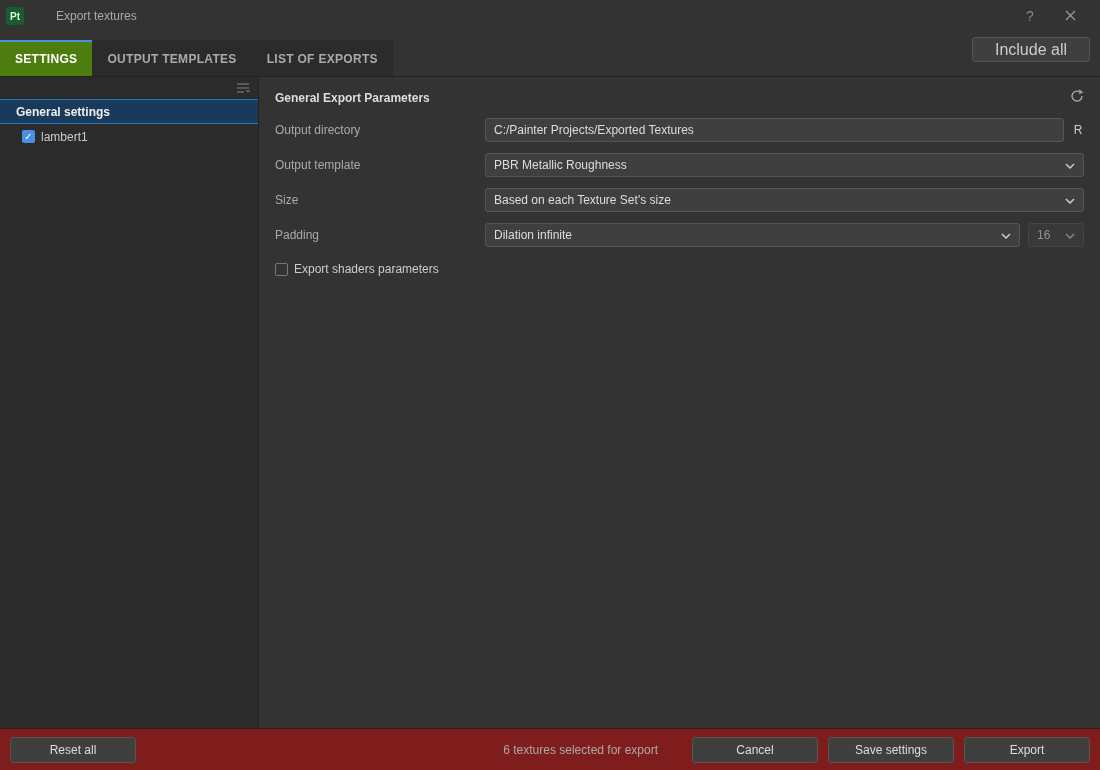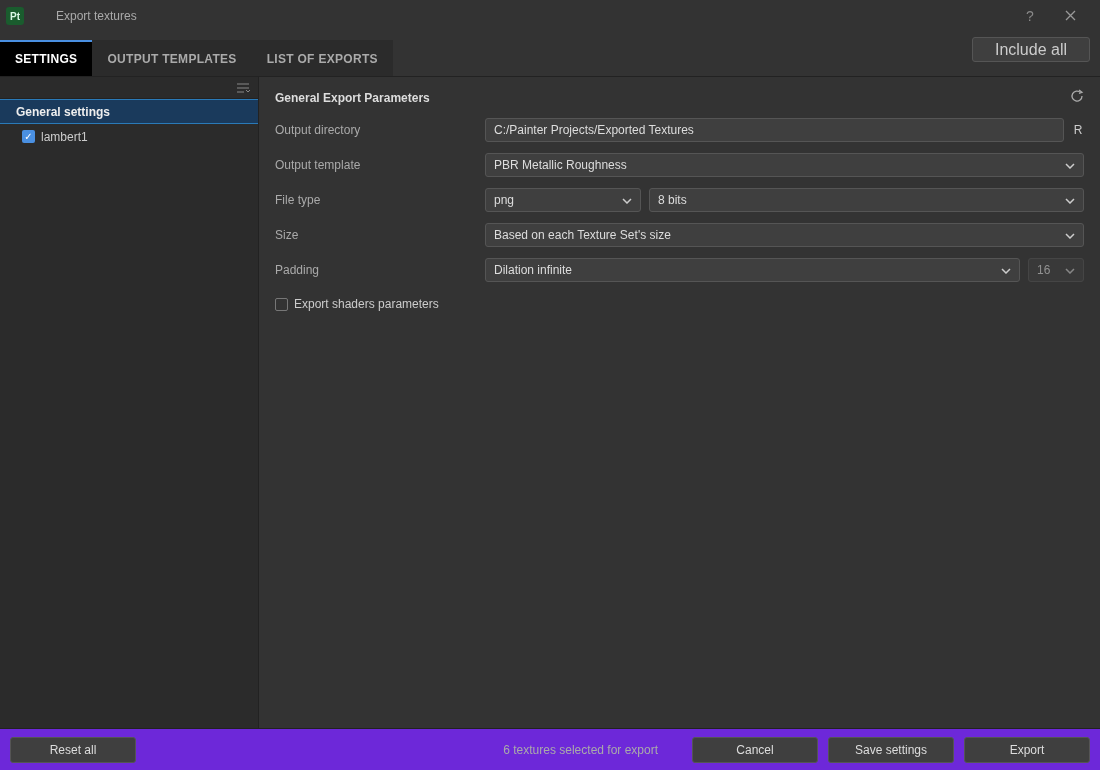--- a/index.html
+++ b/index.html
@@ -9,21 +9,21 @@
     .titlebar { height: 32px; display: flex; align-items: center; padding-left: 6px; padding-right: 10px; background: #333333; }
     .titlebar .app-icon { width: 18px; height: 18px; border-radius: 3px; background: #1a5c2e; display: flex; align-items: center; justify-content: center; color: #d9f7e5; font-size: 10px; font-weight: 700; margin-right: 8px; }
     .titlebar .title { color: #aaaaaa; font-size: 12px; flex: 0 0 auto; margin-left: 24px; }
     .titlebar .spacer { flex: 1; }
     .titlebar .winbtn { width: 40px; height: 32px; display: flex; align-items: center; justify-content: center; color: #888; font-size: 14px; cursor: pointer; }
 
     
     .tabbar-row { display: flex; height: 44px; align-items: flex-end; padding-right: 10px; }
     .tabbar { display: flex; gap: 0; flex: 1; }
     .tab { padding: 10px 15px 10px 15px; font-size: 12px; font-weight: 700; color: #aaaaaa; border-top: 2px solid transparent; cursor: pointer; letter-spacing: 0.3px; }
-    .tab.active { color: #ffffff; background: #000000; border-top: 2px solid #4a90e2; }
+    .tab.active { color: #ffffff; background: #4d7c0f; border-top: 2px solid #4a90e2; }
     .tab.inactive { background: #2b2b2b; }
     .include-all { height: 25px; background: #3f3f3f; border: 1px solid #555; border-radius: 3px; color: #ccc; display: flex; align-items: center; justify-content: center; padding: 0 22px; margin-bottom: 14px; cursor: pointer; font-size: 16px; }
 
     
     .content { flex: 1; display: flex; min-height: 0; border-top: 1px solid #222; }
 
     
     .leftbar { width: 258px; background: #2b2b2b; display: flex; flex-direction: column; }
     .leftbar .toolstrip { height: 22px; border-bottom: 1px solid #222; display: flex; justify-content: flex-end; align-items: center; padding-right: 8px; color: #888; }
     .leftbar .toolstrip .tool-icon { cursor: pointer; }
@@ -52,21 +52,21 @@
     .dropdown.fixed60 { flex: 0 0 56px; }
     .dropdown.disabled { opacity: .55; cursor: default; }
 
     .suffix { width: 12px; text-align: center; color: #ccc; font-size: 12px; }
 
     .checkbox-row { padding-top: 4px; }
     .checkbox-row .cb { width: 13px; height: 13px; border: 1px solid #777; border-radius: 2px; margin-right: 6px; display:inline-block; }
     .checkbox-row label { color: #ccc; font-size: 12px; display:flex; align-items:center; cursor:pointer; }
 
     
-    .bottombar { height: 42px; border-top: 1px solid #222; display: flex; align-items: center; padding: 0 10px; gap: 10px; background: #6d28d9; }
+    .bottombar { height: 42px; border-top: 1px solid #222; display: flex; align-items: center; padding: 0 10px; gap: 10px; background: #7f1d1d; }
     .btn { height: 26px; padding: 0 20px; background: #3f3f3f; border: 1px solid #555; border-radius: 3px; color: #ddd; display: flex; align-items: center; justify-content: center; font-size: 12px; cursor: pointer; }
     .btn.wide { width: 126px; }
     .bottombar .status { color: #aaa; font-size: 12px; }
     .bottombar .spacer { flex: 1; }
 
     svg.chev-svg path { stroke: #ccc; stroke-width: 1.5; fill: none; }
   </style>
 </head>
 <body>
 
@@ -143,41 +143,20 @@
             <span>PBR Metallic Roughness</span>
             <span class="chev">
               <svg class="chev-svg" width="10" height="6" viewBox="0 0 10 6">
                   <path d="M1 1 L5 5 L9 1"></path>
                 </svg>
             </span>
           </div>
         </div>
       </div>
 
-      <div class="row">
-        <div class="label">File type</div>
-        <div class="field-wrap">
-          <div class="dropdown small">
-            <span>png</span>
-            <span class="chev">
-              <svg class="chev-svg" width="10" height="6" viewBox="0 0 10 6">
-                  <path d="M1 1 L5 5 L9 1"></path>
-                </svg>
-            </span>
-          </div>
-          <div class="dropdown">
-            <span>8 bits</span>
-            <span class="chev">
-              <svg class="chev-svg" width="10" height="6" viewBox="0 0 10 6">
-                  <path d="M1 1 L5 5 L9 1"></path>
-                </svg>
-            </span>
-          </div>
-        </div>
-      </div>
 
       <div class="row">
         <div class="label">Size</div>
         <div class="field-wrap">
           <div class="dropdown">
             <span>Based on each Texture Set's size</span>
             <span class="chev">
               <svg class="chev-svg" width="10" height="6" viewBox="0 0 10 6">
                   <path d="M1 1 L5 5 L9 1"></path>
                 </svg>

